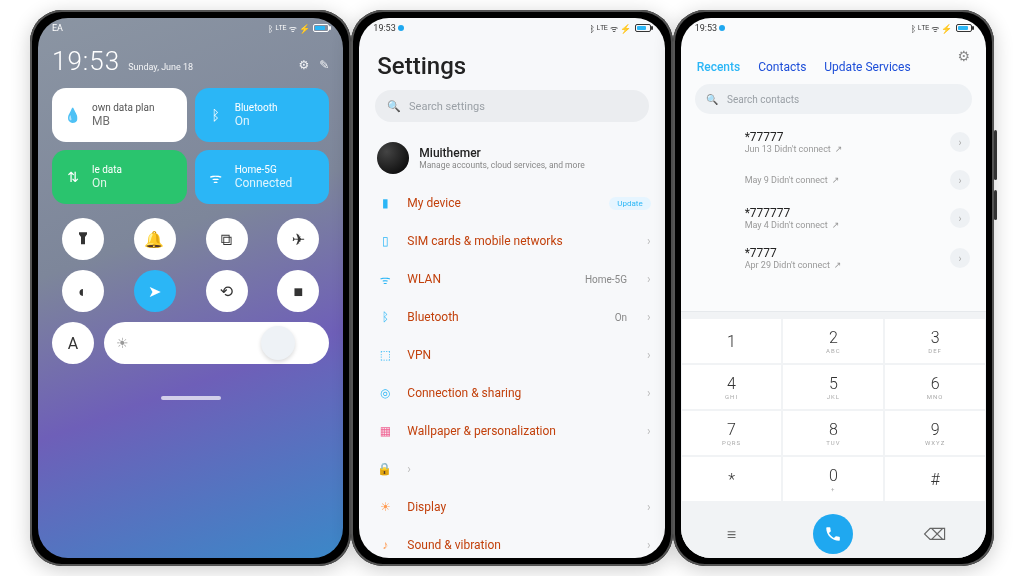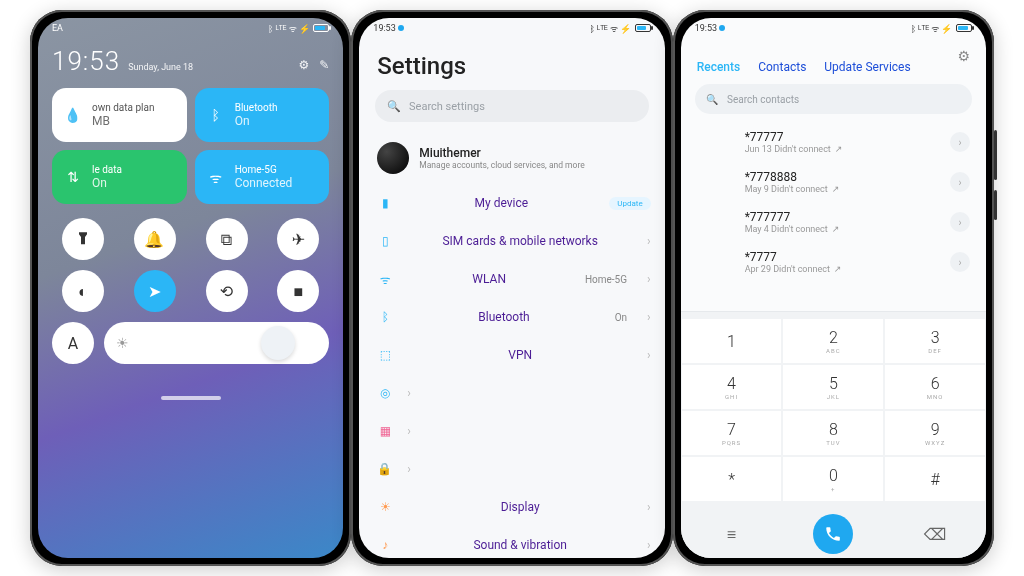--- a/index.html
+++ b/index.html
@@ -48,21 +48,21 @@
   .p2 .st { padding:34px 18px 10px; font-size:24px; font-weight:500; }
   .p2 .search { margin:0 16px 10px; background:#ebedf0; border-radius:22px; height:32px; display:flex; align-items:center; padding:0 12px; color:#9aa0a6; font-size:11px; gap:8px; }
   .p2 .acct { display:flex; align-items:center; gap:10px; padding:10px 18px; }
   .p2 .acct .av { width:32px; height:32px; border-radius:50%; background:radial-gradient(circle at 30% 30%,#444,#000); }
   .p2 .acct .txt { display:flex; flex-direction:column; }
   .p2 .acct .nm { font-size:12px; font-weight:500; }
   .p2 .acct .dsc { font-size:8.5px; color:#888; }
   .p2 .list { padding:0 0 0 18px; }
   .p2 .row { display:flex; align-items:center; height:38px; font-size:12px; gap:14px; position:relative; }
   .p2 .row .ri { width:16px; height:16px; display:flex; align-items:center; justify-content:center; font-size:12px; flex-shrink:0; }
-  .p2 .row .label { flex:1; color:#4c1d95;text-align:center; }
+  .p2 .row .label { flex:1; color:#c2410c; }
   .p2 .row .val { color:#888; font-size:10px; margin-right:6px; }
   .p2 .row .chev { color:#bbb; font-size:12px; margin-right:14px; }
   .p2 .badge-update { background:#e6f5ff; color:#2bb6f6; font-size:8px; padding:2px 8px; border-radius:10px; margin-right:14px; }
   .i-blue{color:#2bb6f6;} .i-pink{color:#f06292;} .i-orange{color:#ff9b52;}
 
   
   .p3 .screen { background:#fafbfc; color:#222; display:flex; flex-direction:column; }
   .p3 .topbar { padding:30px 14px 0; position:relative; }
   .p3 .gear { position:absolute; right:16px; top:30px; color:#888; font-size:14px; }
   .p3 .tabs { display:flex; gap:18px; padding:12px 16px 10px; font-size:12px; }
@@ -212,24 +212,26 @@
     <span class="val">On</span>
           <span class="chev">›</span>
         </div>
         <div class="row">
           <span class="ri i-blue">⬚</span>
     <span class="label">VPN</span>
     <span class="chev">›</span>
         </div>
         <div class="row">
           <span class="ri i-blue">◎</span>
+    <span class="label">Connection &amp; sharing</span>
     <span class="chev">›</span>
         </div>
         <div class="row">
           <span class="ri i-pink">▦</span>
+    <span class="label">Wallpaper &amp; personalization</span>
     <span class="chev">›</span>
         </div>
         <div class="row">
           <span class="ri i-pink">🔒</span>
     <span class="chev">›</span>
         </div>
         <div class="row">
           <span class="ri i-orange">☀</span>
     <span class="label">Display</span>
     <span class="chev">›</span>
@@ -269,21 +271,20 @@
     <div class="calls" id="call-list">
         <div class="call">
           <div class="cinfo">
             <div class="num">*77777</div>
     <div class="meta">Jun 13 Didn't connect <span>↗</span></div>
           </div>
     <div class="more">›</div>
         </div>
         <div class="call">
           <div class="cinfo">
-            <div class="num">*7778888</div>
     <div class="meta">May 9 Didn't connect <span>↗</span></div>
           </div>
     <div class="more">›</div>
         </div>
         <div class="call">
           <div class="cinfo">
             <div class="num">*777777</div>
     <div class="meta">May 4 Didn't connect <span>↗</span></div>
           </div>
     <div class="more">›</div>

